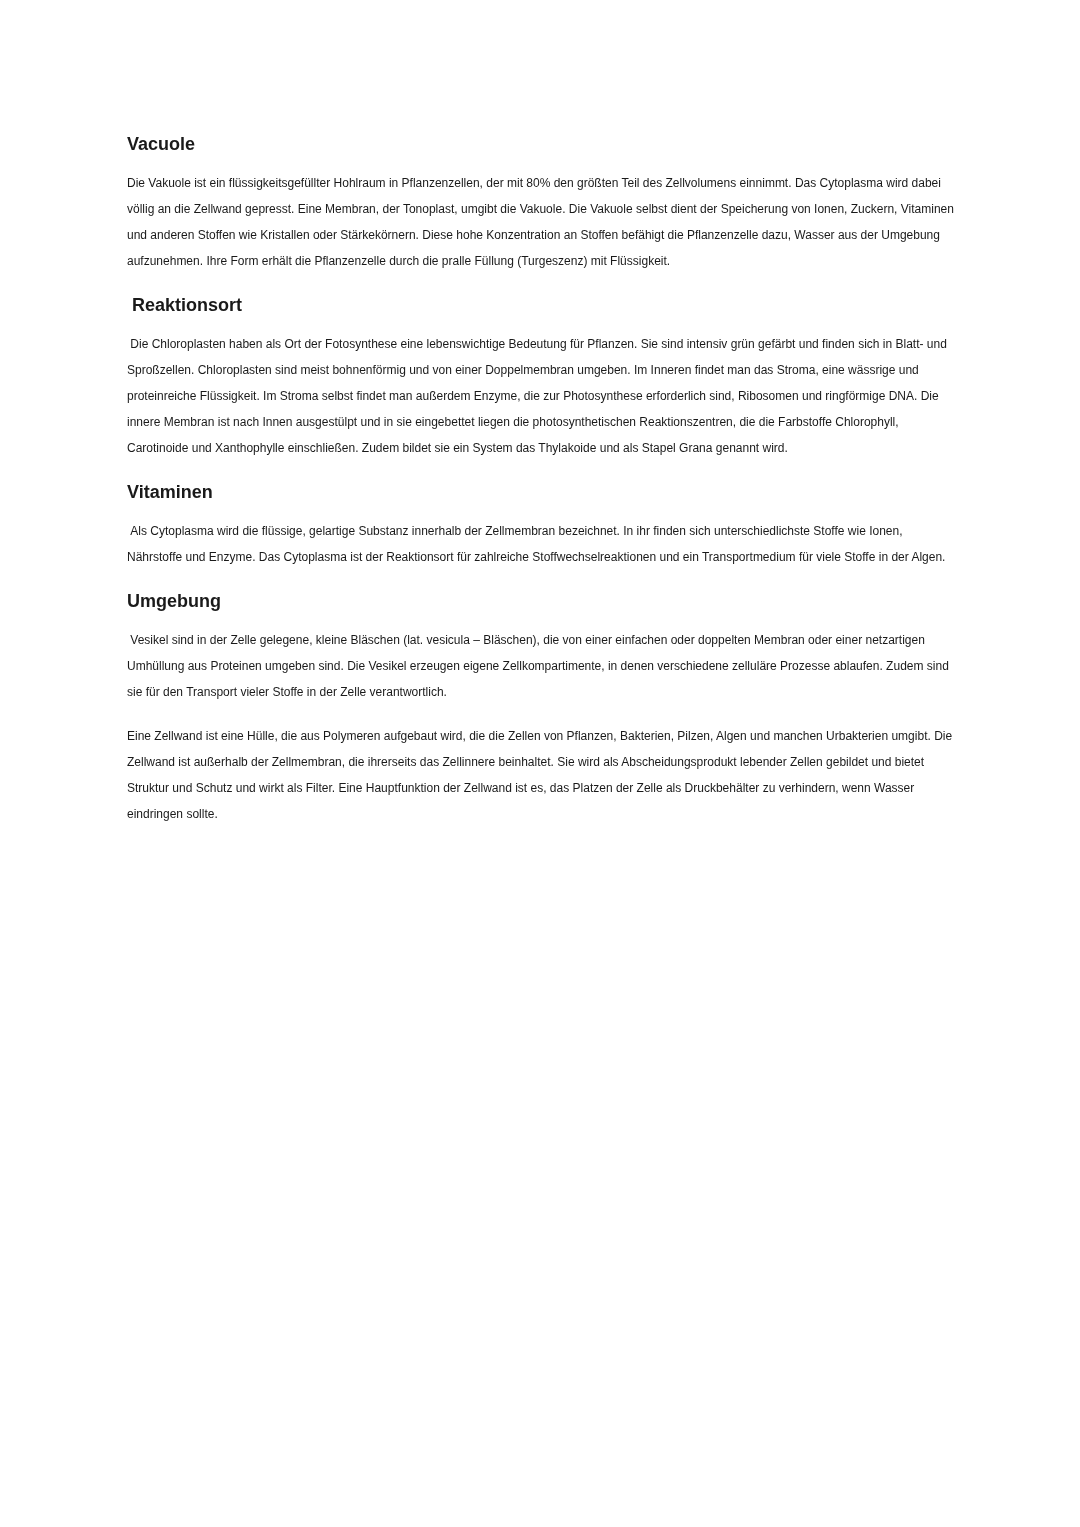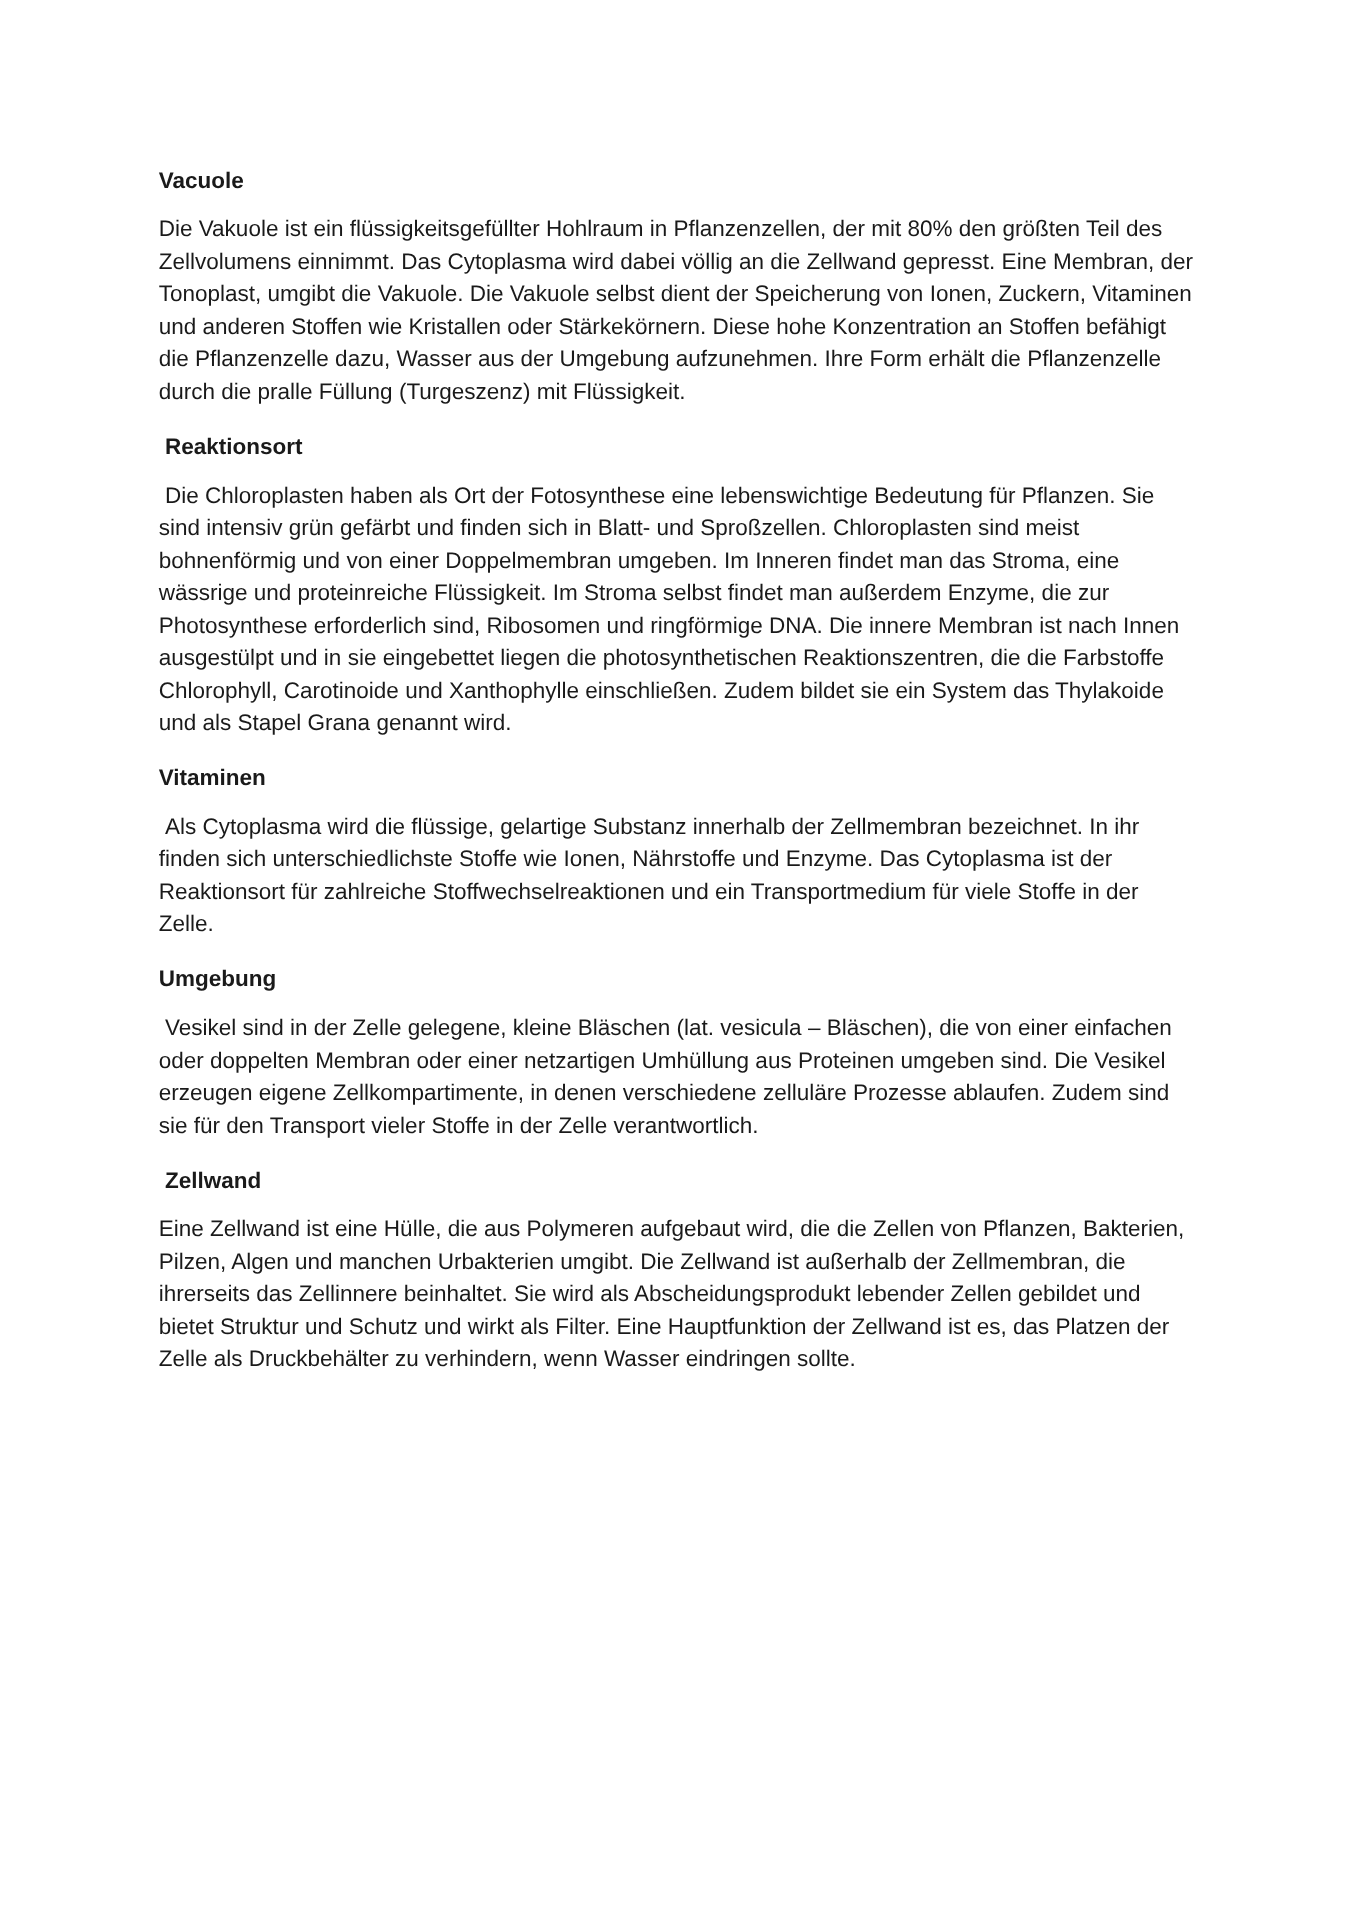--- a/index.html
+++ b/index.html
@@ -27,21 +27,21 @@
   }
   .section-heading {
     font-size: 18px;
     line-height: 26px;
     font-weight: bold;
     margin: 0 0 13px 0;
     white-space: pre-wrap;
     color: #1a1a1a;
   }
   .section-body {
-    font-size: 18px;
+    font-size: 12px;
     line-height: 26px;
     font-weight: normal;
     margin: 0 0 18px 0;
     white-space: pre-wrap;
     color: #1a1a1a;
   }
 </style>
 </head>
 <body>
 
@@ -52,26 +52,25 @@
     <p class="section-body">Die Vakuole ist ein flüssigkeitsgefüllter Hohlraum in Pflanzenzellen, der mit 80% den größten Teil des Zellvolumens einnimmt. Das Cytoplasma wird dabei völlig an die Zellwand gepresst. Eine Membran, der Tonoplast, umgibt die Vakuole. Die Vakuole selbst dient der Speicherung von Ionen, Zuckern, Vitaminen und anderen Stoffen wie Kristallen oder Stärkekörnern. Diese hohe Konzentration an Stoffen befähigt die Pflanzenzelle dazu, Wasser aus der Umgebung aufzunehmen. Ihre Form erhält die Pflanzenzelle durch die pralle Füllung (Turgeszenz) mit Flüssigkeit.</p>
   </section>
 
   <section class="doc-section">
     <h2 class="section-heading"> Reaktionsort</h2>
     <p class="section-body"> Die Chloroplasten haben als Ort der Fotosynthese eine lebenswichtige Bedeutung für Pflanzen. Sie sind intensiv grün gefärbt und finden sich in Blatt- und Sproßzellen. Chloroplasten sind meist bohnenförmig und von einer Doppelmembran umgeben. Im Inneren findet man das Stroma, eine wässrige und proteinreiche Flüssigkeit. Im Stroma selbst findet man außerdem Enzyme, die zur Photosynthese erforderlich sind, Ribosomen und ringförmige DNA. Die innere Membran ist nach Innen ausgestülpt und in sie eingebettet liegen die photosynthetischen Reaktionszentren, die die Farbstoffe Chlorophyll, Carotinoide und Xanthophylle einschließen. Zudem bildet sie ein System das Thylakoide und als Stapel Grana genannt wird.</p>
   </section>
 
   <section class="doc-section">
     <h2 class="section-heading">Vitaminen</h2>
-    <p class="section-body"> Als Cytoplasma wird die flüssige, gelartige Substanz innerhalb der Zellmembran bezeichnet. In ihr finden sich unterschiedlichste Stoffe wie Ionen, Nährstoffe und Enzyme. Das Cytoplasma ist der Reaktionsort für zahlreiche Stoffwechselreaktionen und ein Transportmedium für viele Stoffe in der Zelle.</p>
+    <p class="section-body"> Als Cytoplasma wird die flüssige, gelartige Substanz innerhalb der Zellmembran bezeichnet. In ihr finden sich unterschiedlichste Stoffe wie Ionen, Nährstoffe und Enzyme. Das Cytoplasma ist der Reaktionsort für zahlreiche Stoffwechselreaktionen und ein Transportmedium für viele Stoffe in der Algen.</p>
   </section>
 
   <section class="doc-section">
     <h2 class="section-heading">Umgebung</h2>
     <p class="section-body"> Vesikel sind in der Zelle gelegene, kleine Bläschen (lat. vesicula – Bläschen), die von einer einfachen oder doppelten Membran oder einer netzartigen Umhüllung aus Proteinen umgeben sind. Die Vesikel erzeugen eigene Zellkompartimente, in denen verschiedene zelluläre Prozesse ablaufen. Zudem sind sie für den Transport vieler Stoffe in der Zelle verantwortlich.</p>
   </section>
 
   <section class="doc-section">
-    <h2 class="section-heading"> Zellwand</h2>
     <p class="section-body">Eine Zellwand ist eine Hülle, die aus Polymeren aufgebaut wird, die die Zellen von Pflanzen, Bakterien, Pilzen, Algen und manchen Urbakterien umgibt. Die Zellwand ist außerhalb der Zellmembran, die ihrerseits das Zellinnere beinhaltet. Sie wird als Abscheidungsprodukt lebender Zellen gebildet und bietet Struktur und Schutz und wirkt als Filter. Eine Hauptfunktion der Zellwand ist es, das Platzen der Zelle als Druckbehälter zu verhindern, wenn Wasser eindringen sollte.</p>
   </section>
 
 </div>
 
 </body></html>

